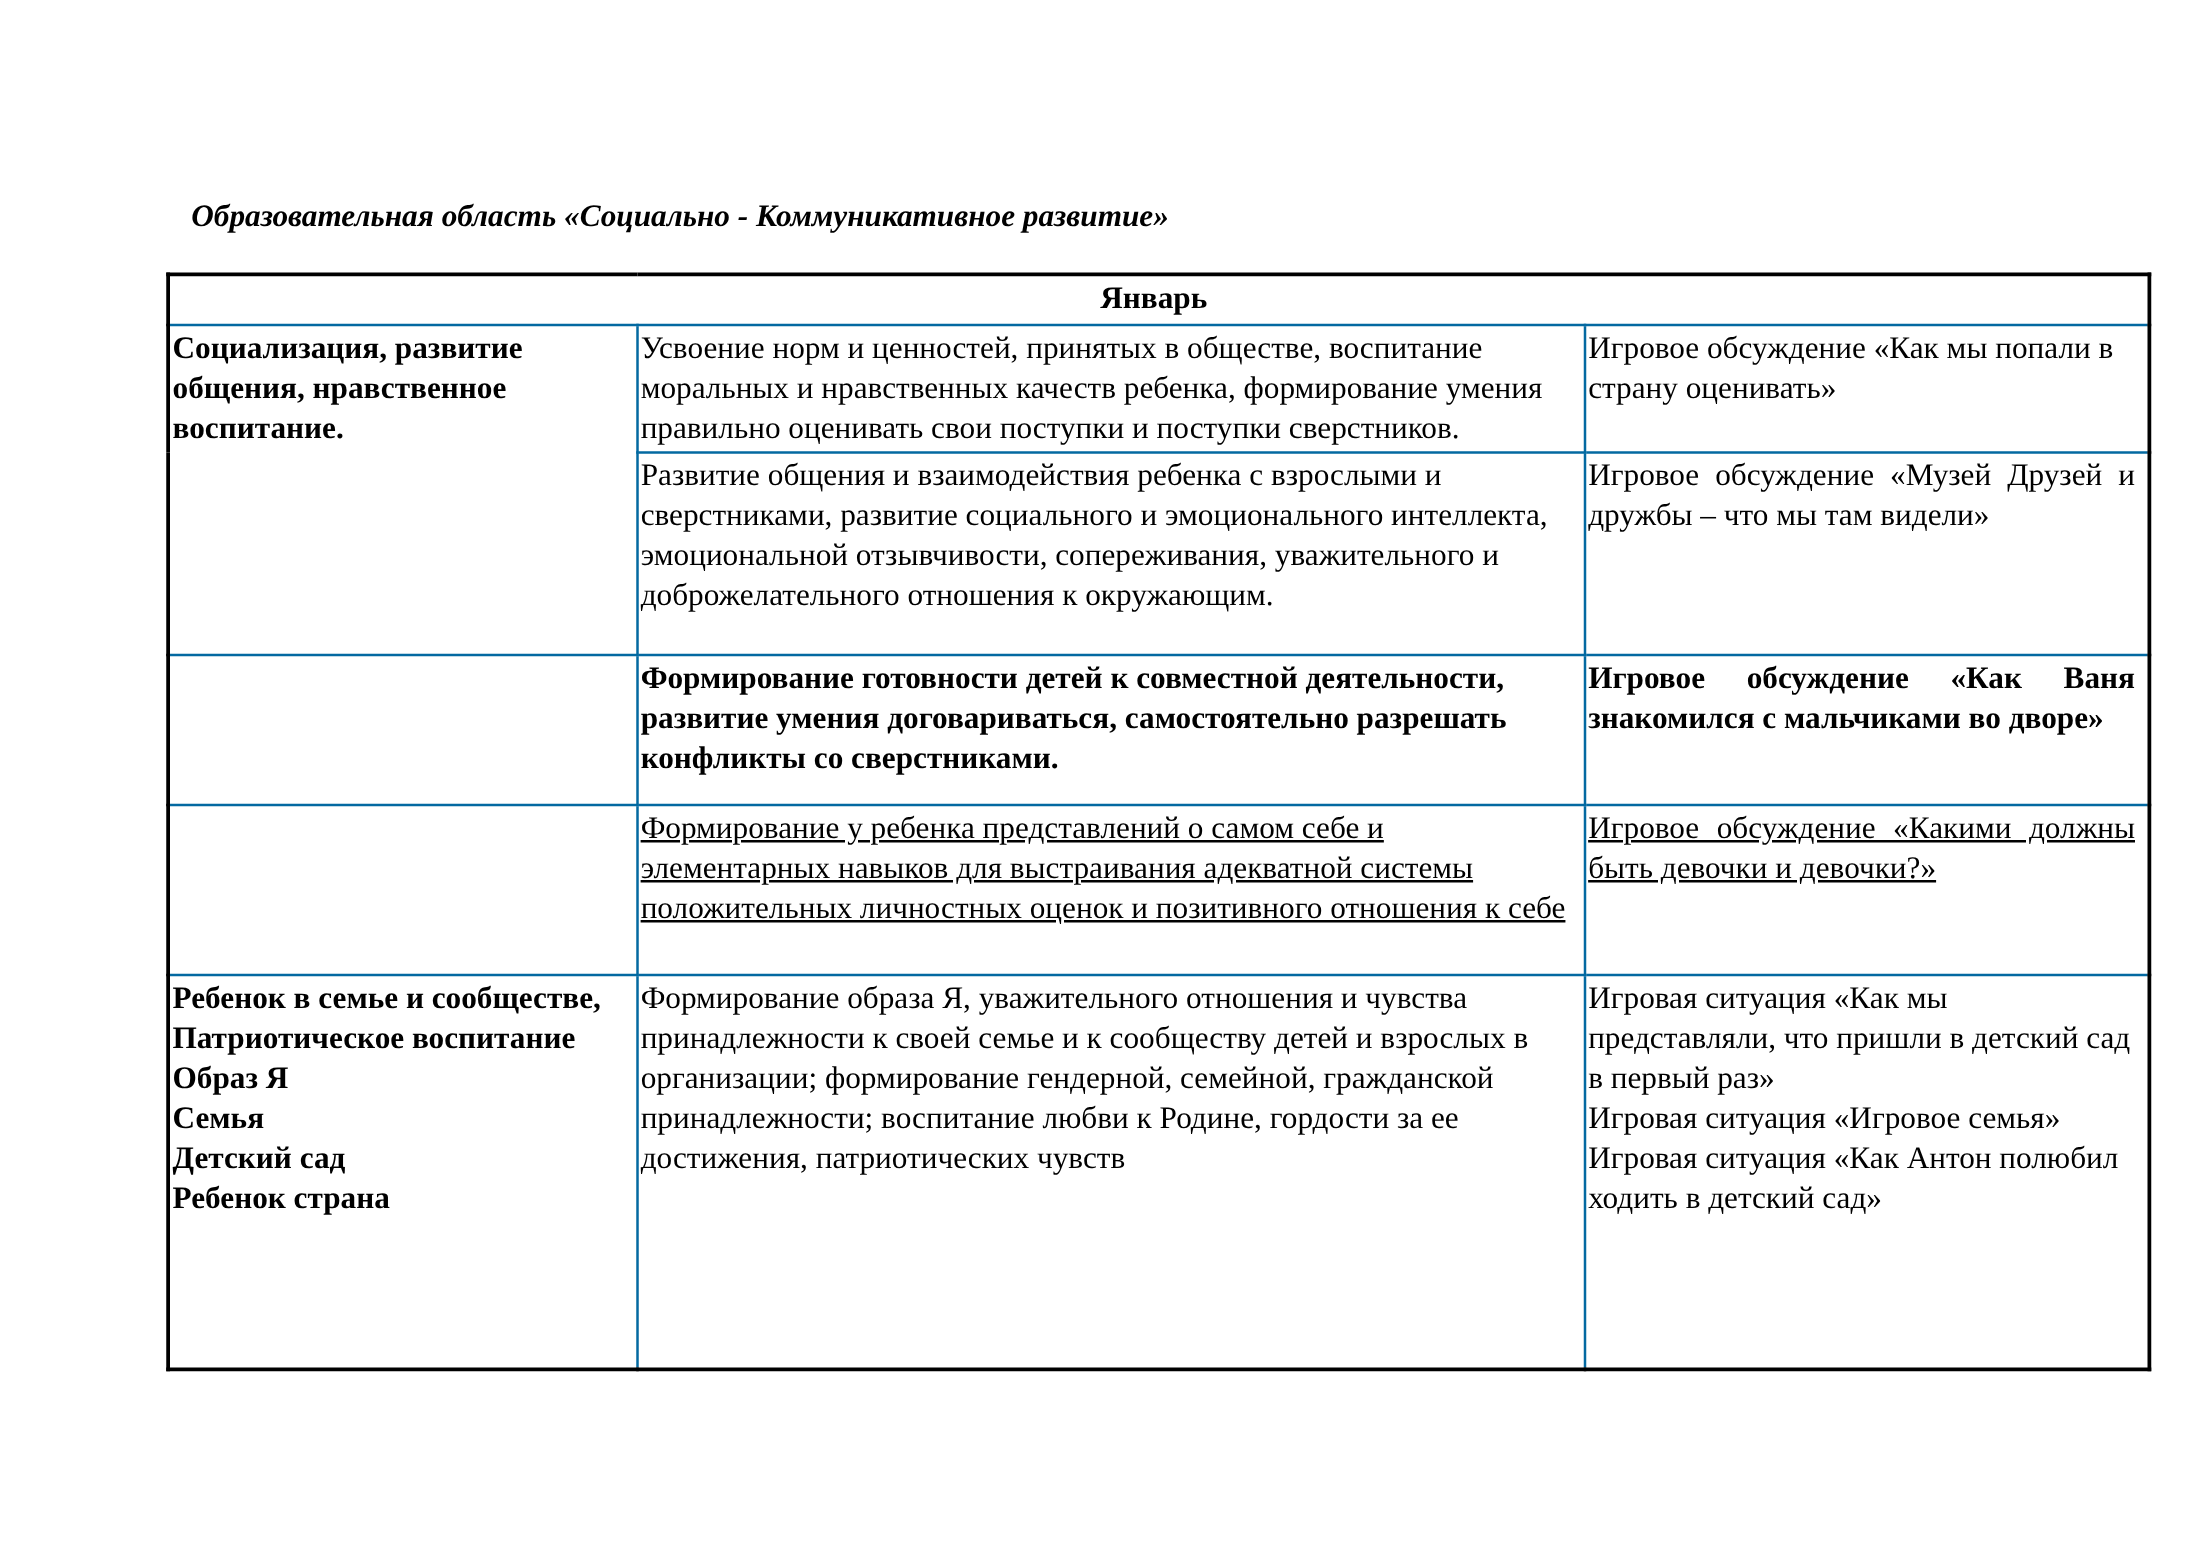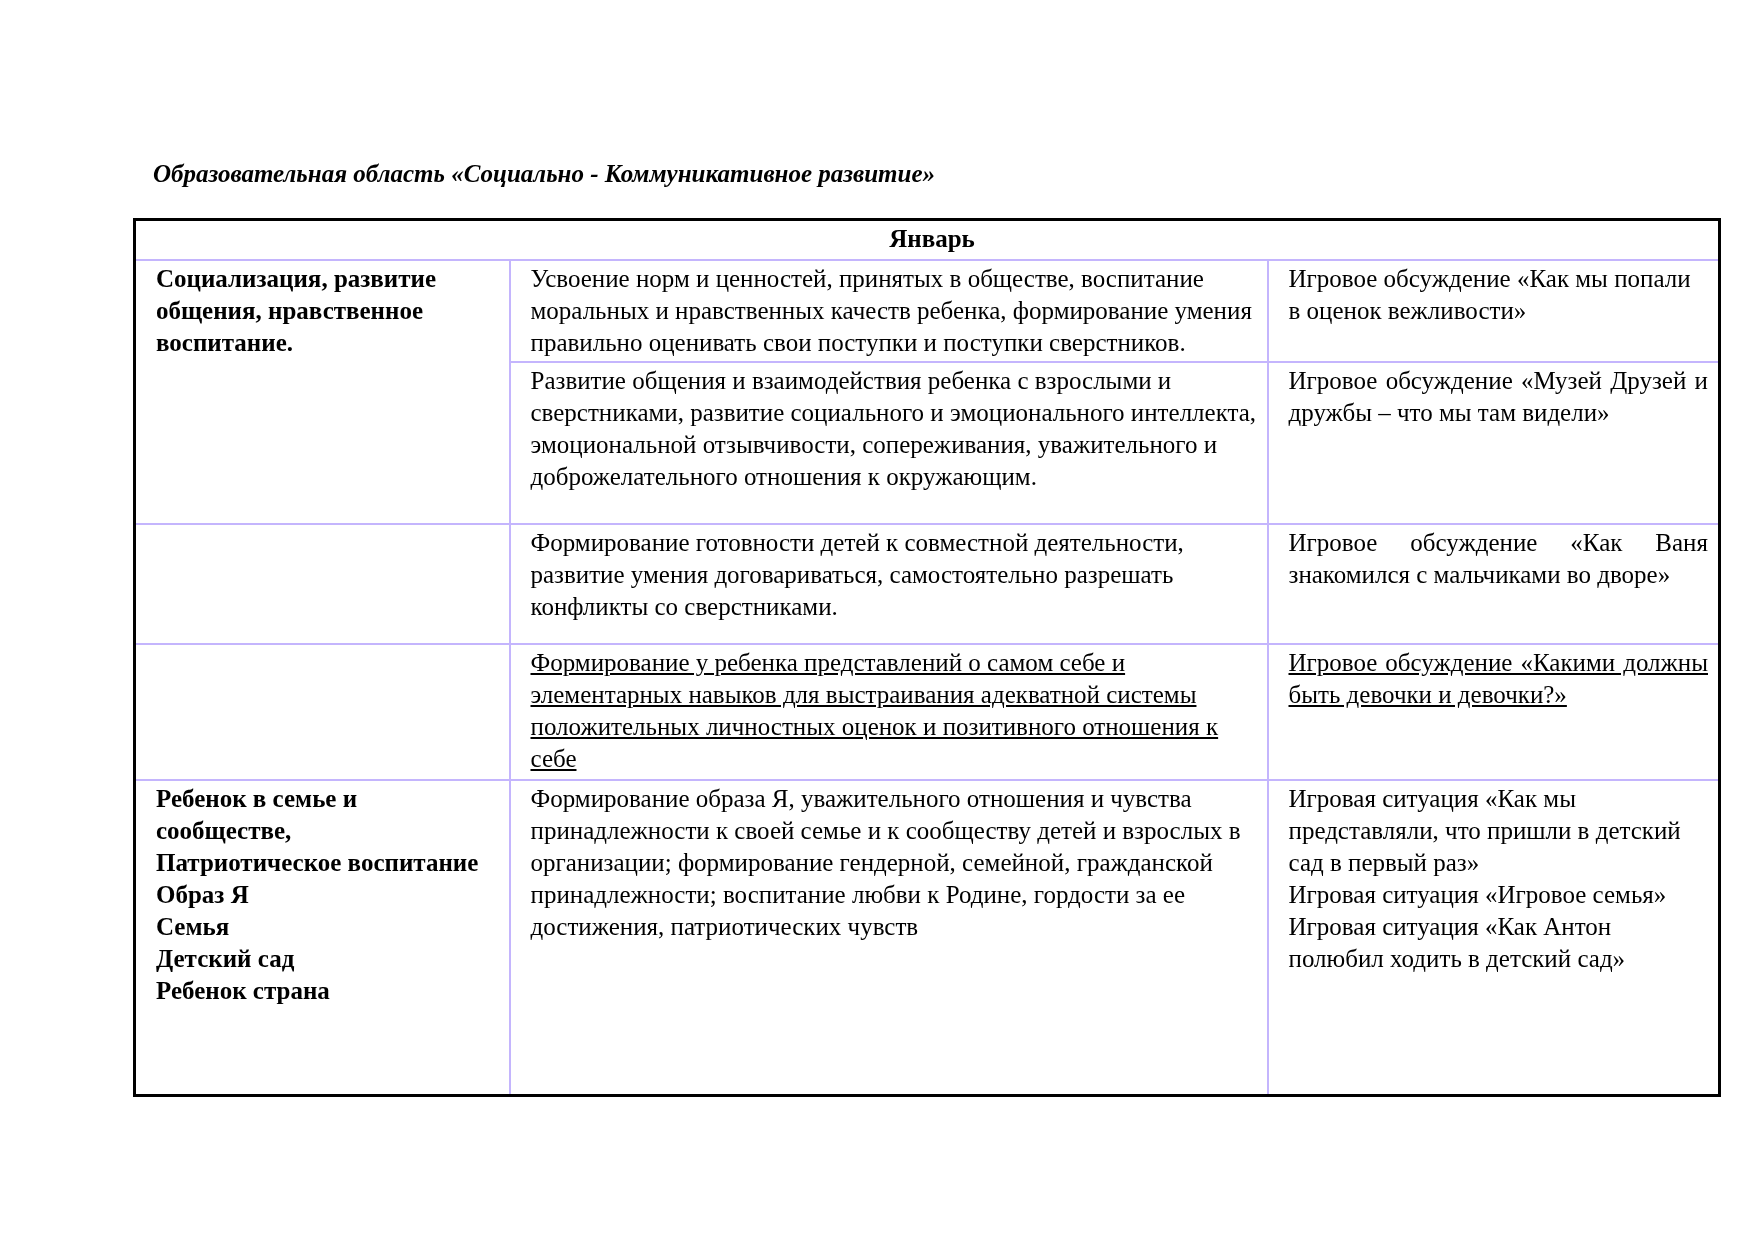--- a/index.html
+++ b/index.html
@@ -33,40 +33,40 @@
   table.plan-table {
     position: absolute;
     left: 85px;
     top: 218px;
     width: 1585px;
     border-collapse: collapse;
     table-layout: fixed;
     border: 3px solid #000000;
   }
   table.plan-table td {
-    border: 2px solid #c4b5fd;
+    border: 2px solid #0369a1;
     vertical-align: top;
-    padding: 2px 10px 2px 20px;
+    padding: 2px 10px 2px 2px;
     font-size: 25px;
     line-height: 32px;
     word-wrap: break-word;
   }
   td.month-cell {
     text-align: center;
     font-weight: bold;
     height: 34px;
     padding-top: 1px;
     padding-bottom: 1px;
   }
   td.category-cell { font-weight: bold; }
   td.category-cell .cat-item { font-weight: bold; }
   .justify { text-align: justify; }
   tr.row-1 { height: 96px; }
   tr.row-2 { height: 162px; }
-  tr.row-3 { height: 120px; }
+  tr.row-3 { height: 120px; font-weight: bold; }
   tr.row-4 { height: 136px; text-decoration: underline; }
   tr.row-5 { height: 315px; }
 </style>
 </head>
 <body>
 
 <div class="page">
 
   <div class="doc-title">Образовательная область «Социально - Коммуникативное развитие»</div>
 
@@ -77,21 +77,21 @@
       <col style="width:452px">
     </colgroup>
     <tbody>
       <tr class="row-header">
         <td class="month-cell" colspan="3">Январь</td>
       </tr>
 
       <tr class="row-1">
         <td class="category-cell" rowspan="2">Социализация, развитие общения, нравственное воспитание.</td>
         <td>Усвоение норм и ценностей, принятых в обществе, воспитание моральных и нравственных качеств ребенка, формирование умения правильно оценивать свои поступки и поступки сверстников.</td>
-        <td>Игровое обсуждение «Как мы попали в оценок вежливости»</td>
+        <td>Игровое обсуждение «Как мы попали в страну оценивать»</td>
       </tr>
 
       <tr class="row-2">
         <td>Развитие общения и взаимодействия ребенка с взрослыми и сверстниками, развитие социального и эмоционального интеллекта, эмоциональной отзывчивости, сопереживания, уважительного и доброжелательного отношения к окружающим.</td>
         <td class="justify">Игровое обсуждение «Музей Друзей и дружбы – что мы там видели»</td>
       </tr>
 
       <tr class="row-3">
         <td class="category-cell"></td>
         <td>Формирование готовности детей к совместной деятельности, развитие умения договариваться, самостоятельно разрешать конфликты со сверстниками.</td>

